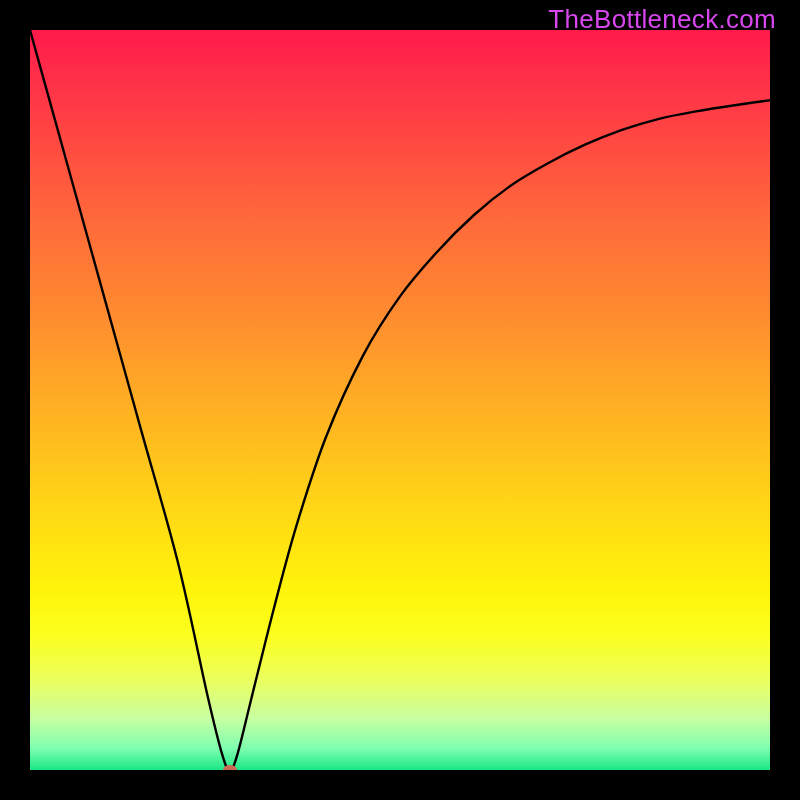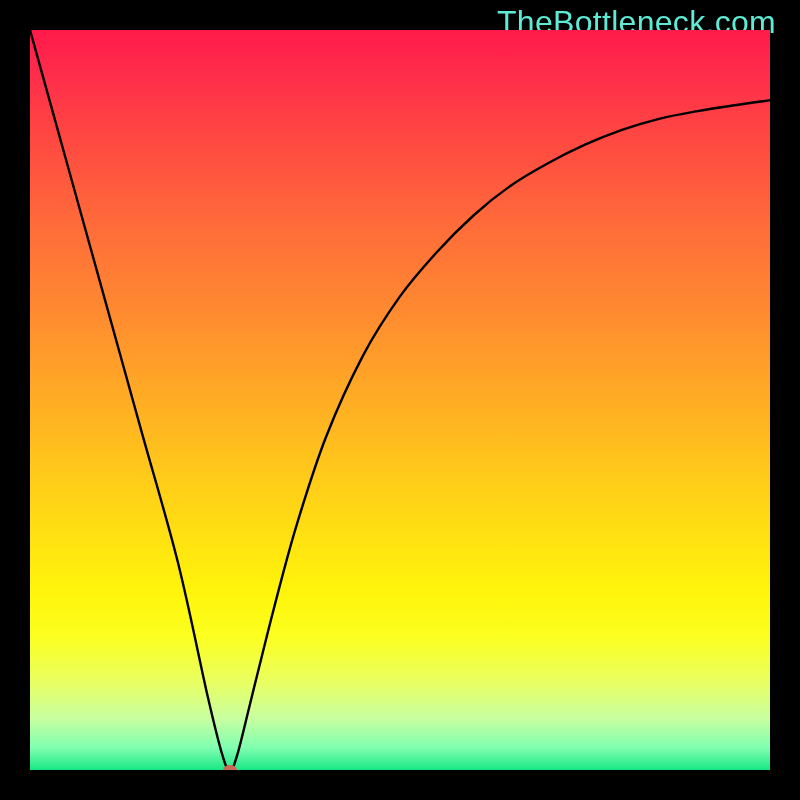--- a/index.html
+++ b/index.html
@@ -45,22 +45,22 @@
     );
   }
   .curve-svg {
     position: absolute;
     inset: 0;
   }
   .watermark {
     position: absolute;
     top: 4px;
     right: 24px;
-    color: #5eead4;
-    font-size: 32px;
+    color: #d946ef;
+    font-size: 26px;
     font-weight: 400;
     letter-spacing: 0.3px;
   }
   .min-marker {
     position: absolute;
     width: 14px;
     height: 10px;
     border-radius: 50%;
     background: #c96a56;
     transform: translate(-50%, -50%);

